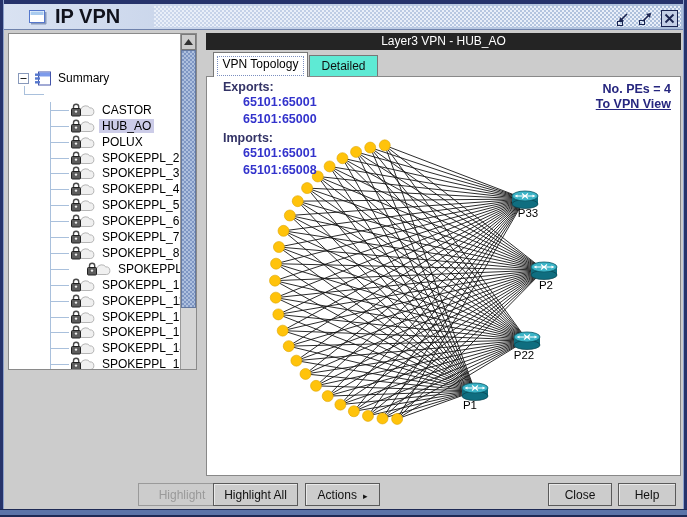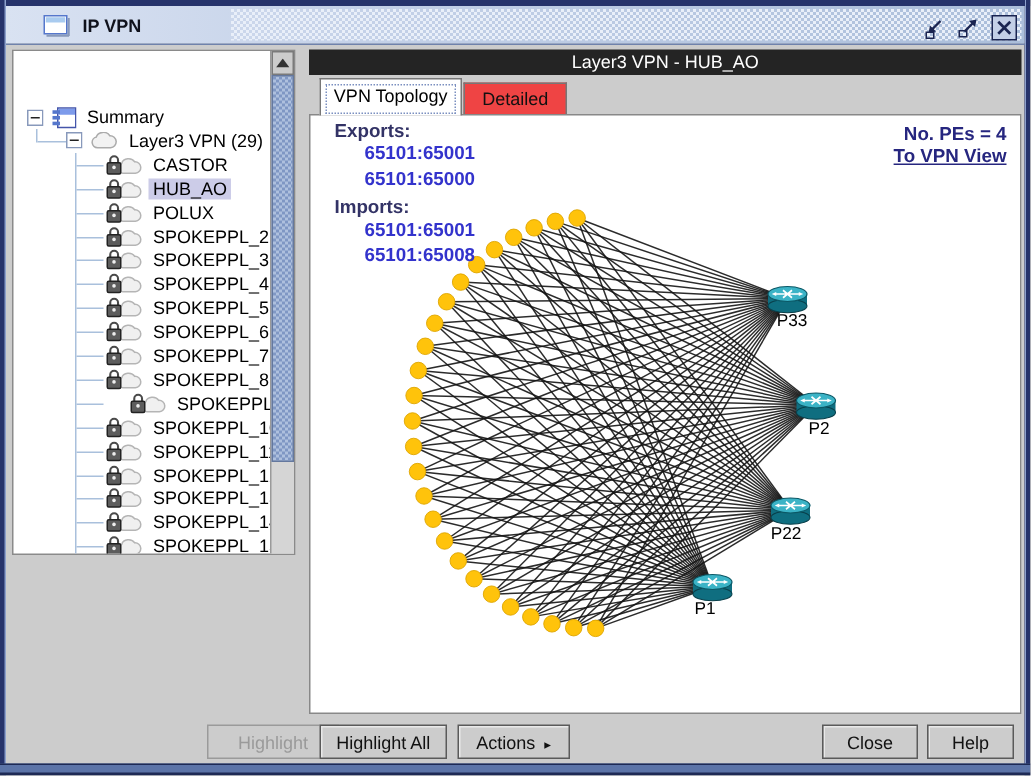--- a/index.html
+++ b/index.html
@@ -21,21 +21,21 @@
     border-bottom:1px solid #6F82AC; display:flex; align-items:center;
   }
   .titlebar-pattern {
     position:absolute; left:150px; right:2px; top:2px; bottom:2px;
     background-image:
       radial-gradient(circle at 1px 1px, #E9EFF9 1px, rgba(0,0,0,0) 1.3px),
       radial-gradient(circle at 1px 1px, #E9EFF9 1px, rgba(0,0,0,0) 1.3px);
     background-size:4px 4px, 4px 4px; background-position:0 0, 2px 2px;
   }
   .win-icon { margin-left:24px; width:19px; height:16px; position:relative; z-index:2; }
-  .win-title { margin-left:8px; font-size:12px; font-weight:bold; color:#10121C; position:relative; z-index:2; }
+  .win-title { margin-left:8px; font-size:20px; font-weight:bold; color:#10121C; position:relative; z-index:2; }
   .tb-btn { position:absolute; top:7px; width:17px; height:16px; border:none; background:transparent; padding:0; cursor:pointer; z-index:3; }
   .tb-btn svg { display:block; }
   .tb-min { left:611px; } .tb-max { left:633px; } .tb-close { left:656px; width:19px; height:19px; top:5px; }
 
   
   .tree-panel {
     position:absolute; left:8px; top:33px; width:189px; height:337px;
     background:#fff; border:1px solid #8A8A8A; overflow:hidden;
   }
   .tree-rows { position:absolute; left:0; top:0; right:16px; bottom:0; overflow:hidden; }
@@ -70,21 +70,21 @@
   }
   .tab {
     position:absolute; font-size:12px; text-align:center; cursor:pointer;
   }
   .tab-active {
     left:7px; top:19px; width:95px; height:25px; background:#FFFFFF;
     border:1px solid #777; border-bottom:none; line-height:23px; z-index:3;
   }
   .tab-active::after { content:""; position:absolute; left:3px; right:3px; top:3px; bottom:1px; border:1px dotted #7B8FC0; }
   .tab-inactive {
-    left:103px; top:22px; width:69px; height:21px; background:#ef4444;
+    left:103px; top:22px; width:69px; height:21px; background:#5eead4;
     border:1px solid #777; border-bottom:none; line-height:20px; color:#111;
   }
   .content-area {
     position:absolute; left:0; top:43px; width:475px; height:400px;
     background:#FFFFFF; border:1px solid #888; z-index:2;
   }
   #topo { position:absolute; left:0; top:0; width:473px; height:398px; }
   .rt-label { position:absolute; font-size:12.5px; font-weight:bold; z-index:4; }
   .rt-section { color:#333366; }
   .rt-value { color:#3333CC; }
@@ -158,34 +158,20 @@
           <span class="ticon">
             <svg width="17" height="15" viewBox="0 0 17 15">
               <rect x="4.5" y="1" width="12" height="13" fill="#fff" stroke="#4455AA"></rect>
               <rect x="5" y="1.5" width="11" height="4" fill="#7D9BEB"></rect>
               <rect x="1" y="2.5" width="5" height="2.4" fill="#5577CC"></rect>
               <rect x="1" y="6.3" width="5" height="2.4" fill="#5577CC"></rect>
               <rect x="1" y="10.1" width="5" height="2.4" fill="#5577CC"></rect>
             </svg>
           </span>
           <span class="tlabel">Summary</span>
-        </div>
-        <div class="trow" style="top: 51.9px; padding-left: 34px;">
-          <span class="expander">
-            <svg width="11" height="11" viewBox="0 0 11 11">
-              <rect x="0.5" y="0.5" width="10" height="10" fill="#fff" stroke="#8899BB"></rect>
-              <line x1="2.5" y1="5.5" x2="8.5" y2="5.5" stroke="#222" stroke-width="1"></line>
-            </svg>
-          </span>
-          <span class="ticon">
-            <svg width="19" height="12" viewBox="0 0 19 12">
-              <path d="M5 10.5 a3.6 3.6 0 0 1 -0.8 -7.1 a4.8 4 0 0 1 9 -0.9 a3.8 3.8 0 0 1 0.5 8 z" fill="#F2F2F2" stroke="#ABABAB"></path>
-            </svg>
-          </span>
-          <span class="tlabel">Layer3 VPN (29)</span>
         </div>
         <div class="trow" style="top: 67.8px; padding-left: 60px;">
           <span class="ticon">
             <svg width="25" height="14" viewBox="0 0 25 14">
               <path d="M12 12.5 a3.4 3.4 0 0 1 -0.8 -6.7 a4.6 3.8 0 0 1 8.6 -0.9 a3.6 3.6 0 0 1 0.5 7.6 z" fill="#F0F0F0" stroke="#B5B5B5"></path>
               <path d="M3.5 6 v-2.2 a2.6 2.6 0 0 1 5.2 0 V6" fill="none" stroke="#4A4A4A" stroke-width="1.4"></path>
               <rect x="1.5" y="5.5" width="9" height="7.5" rx="1" fill="#5C5C5C" stroke="#222"></rect>
               <circle cx="6" cy="8.6" r="1.2" fill="#EEE"></circle>
             </svg>
           </span>

